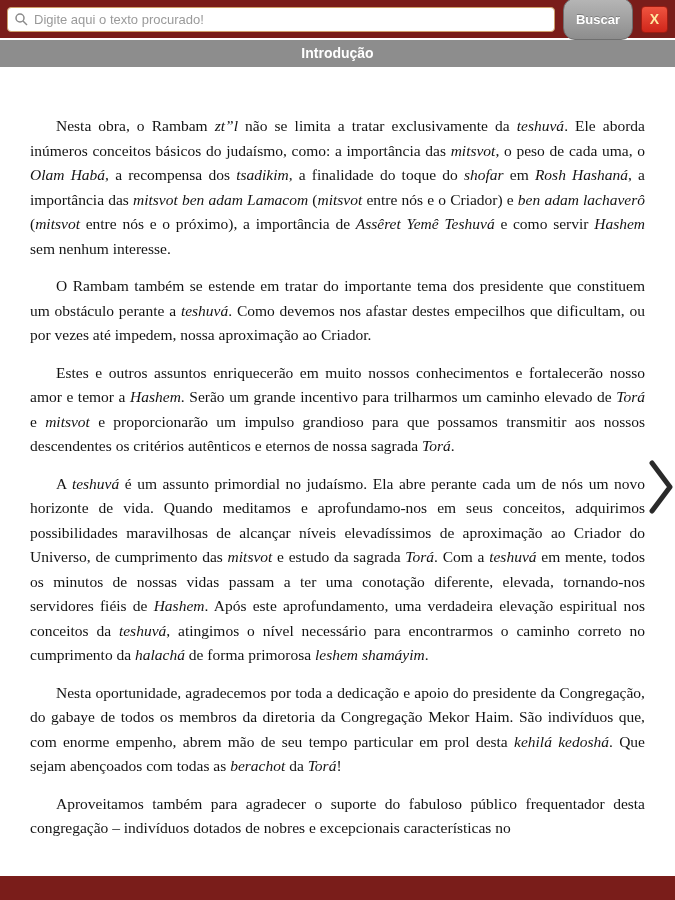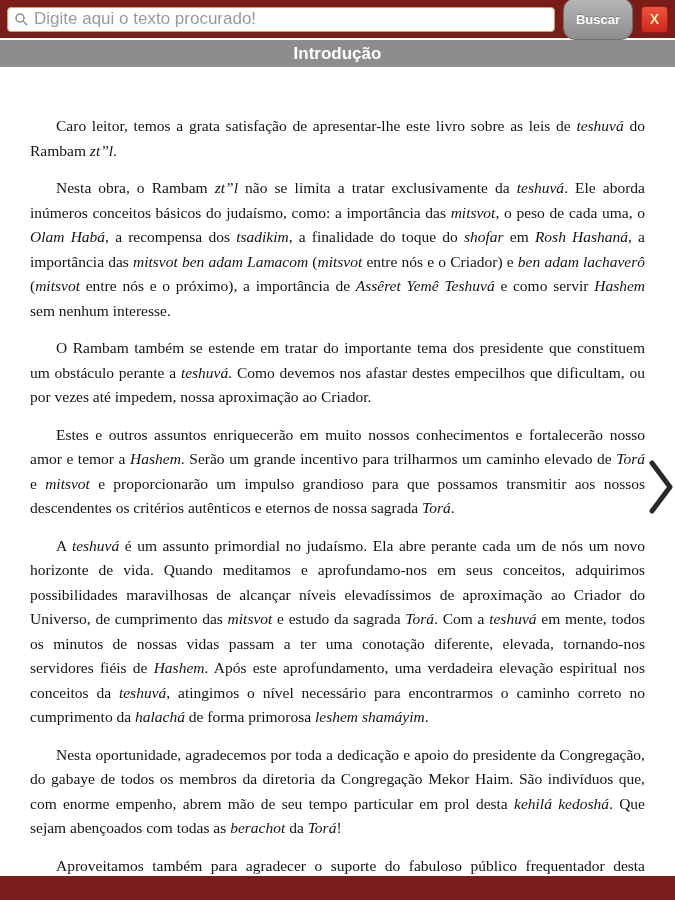--- a/index.html
+++ b/index.html
@@ -4,35 +4,35 @@
 <style>
   html,body { margin:0; padding:0; background:#fff; }
   .app { position:relative; width:675px; height:900px; overflow:hidden; background:#fff;
          font-family:"Liberation Sans", sans-serif; }
 
   
   .topbar { position:absolute; top:0; left:0; right:0; height:38px; background:#7a1d1a;
             display:flex; align-items:center; gap:8px; padding:0 7px; box-sizing:border-box; }
   .search-box { flex:1; position:relative; height:25px; }
   .search-input { width:100%; height:100%; box-sizing:border-box; border:1px solid #cfa06a;
-                  border-radius:4px; padding:0 8px 0 26px; font-size:17px; color:#15803d;
+                  border-radius:4px; padding:0 8px 0 26px; font-size:13px; color:#15803d;
                   font-family:"Liberation Sans", sans-serif; outline:none; }
   .search-input::placeholder { color:#9a9a9a; }
   .mag { position:absolute; left:7px; top:5px; width:14px; height:14px; pointer-events:none; }
   .btn-buscar { height:42px; padding:0 12px; background:linear-gradient(#b6b6b6,#8d8d8d);
                 border:1px solid #6f6f6f; border-radius:12px; color:#fff; font-weight:bold;
                 font-size:13px; font-family:"Liberation Sans", sans-serif;
                 text-shadow:0 -1px 0 rgba(0,0,0,.25); cursor:pointer; }
   .btn-close { height:27px; width:27px; background:linear-gradient(#ef5440,#d0261a);
                border:1px solid #9e1c12; border-radius:4px; color:#ffe9a0; font-weight:bold;
                font-size:14px; font-family:"Liberation Sans", sans-serif; cursor:pointer; }
 
   
   .titlebar { position:absolute; top:40px; left:0; right:0; height:27px; background:#8d8d8d;
-              color:#fff; font-weight:bold; font-size:17px; text-align:center; line-height:27px; }
+              color:#fff; font-weight:bold; font-size:14px; text-align:center; line-height:27px; }
 
   
   .content { position:absolute; top:67px; left:0; right:0; height:809px; box-sizing:border-box;
              padding:47px 30px 0 30px; overflow:hidden; text-align:justify;
              font-family:"Liberation Serif", serif; font-size:15.5px; line-height:24.5px; color:#131313; }
   .para { margin:0 0 13px 0; text-indent:26px; }
   .para em { font-style:italic; }
 
   
   .chevron { position:absolute; right:1px; top:458px; width:26px; height:58px; cursor:pointer;
@@ -56,21 +56,20 @@
     </div>
     <button class="btn-buscar">Buscar</button>
     <button class="btn-close">X</button>
   </div>
 
   <div class="titlebar">
     <span>Introdução</span>
   </div>
 
   <div class="content">
-      <p class="para"><span>Caro leitor, temos a grata satisfação de apresentar-lhe este livro sobre as leis de </span><em>teshuvá</em><span> do Rambam </span><em>zt”l</em><span>.</span></p>
       <p class="para"><span>Nesta obra, o Rambam </span><em>zt”l</em><span> não se limita a tratar exclusivamente da </span><em>teshuvá</em><span>. Ele aborda inúmeros conceitos básicos do judaísmo, como: a importância das </span><em>mitsvot</em><span>, o peso de cada uma, o </span><em>Olam Habá</em><span>, a recompensa dos </span><em>tsadikim</em><span>, a finalidade do toque do </span><em>shofar</em><span> em </span><em>Rosh Hashaná</em><span>, a importância das </span><em>mitsvot ben adam Lamacom</em><span> (</span><em>mitsvot</em><span> entre nós e o Criador) e </span><em>ben adam lachaverô</em><span> (</span><em>mitsvot</em><span> entre nós e o próximo), a importância de </span><em>Assêret Yemê Teshuvá</em><span> e como servir </span><em>Hashem</em><span> sem nenhum interesse.</span></p>
       <p class="para"><span>O Rambam também se estende em tratar do importante tema dos presidente que constituem um obstáculo perante a </span><em>teshuvá</em><span>. Como devemos nos afastar destes empecilhos que dificultam, ou por vezes até impedem, nossa aproximação ao Criador.</span></p>
       <p class="para"><span>Estes e outros assuntos enriquecerão em muito nossos conhecimentos e fortalecerão nosso amor e temor a </span><em>Hashem</em><span>. Serão um grande incentivo para trilharmos um caminho elevado de </span><em>Torá</em><span> e </span><em>mitsvot</em><span> e proporcionarão um impulso grandioso para que possamos transmitir aos nossos descendentes os critérios autênticos e eternos de nossa sagrada </span><em>Torá</em><span>.</span></p>
       <p class="para"><span>A </span><em>teshuvá</em><span> é um assunto primordial no judaísmo. Ela abre perante cada um de nós um novo horizonte de vida. Quando meditamos e aprofundamo-nos em seus conceitos, adquirimos possibilidades maravilhosas de alcançar níveis elevadíssimos de aproximação ao Criador do Universo, de cumprimento das </span><em>mitsvot</em><span> e estudo da sagrada </span><em>Torá</em><span>. Com a </span><em>teshuvá</em><span> em mente, todos os minutos de nossas vidas passam a ter uma conotação diferente, elevada, tornando-nos servidores fiéis de </span><em>Hashem</em><span>. Após este aprofundamento, uma verdadeira elevação espiritual nos conceitos da </span><em>teshuvá</em><span>, atingimos o nível necessário para encontrarmos o caminho correto no cumprimento da </span><em>halachá</em><span> de forma primorosa </span><em>leshem shamáyim</em><span>.</span></p>
       <p class="para"><span>Nesta oportunidade, agradecemos por toda a dedicação e apoio do presidente da Congregação, do gabaye de todos os membros da diretoria da Congregação Mekor Haim. São indivíduos que, com enorme empenho, abrem mão de seu tempo particular em prol desta </span><em>kehilá kedoshá</em><span>. Que sejam abençoados com todas as </span><em>berachot</em><span> da </span><em>Torá</em><span>!</span></p>
       <p class="para"><span>Aproveitamos também para agradecer o suporte do fabuloso público frequentador desta congregação – indivíduos dotados de nobres e excepcionais características no</span></p>
     </div>
 
   <button class="chevron">
     <svg width="26" height="58" viewBox="0 0 26 58">

